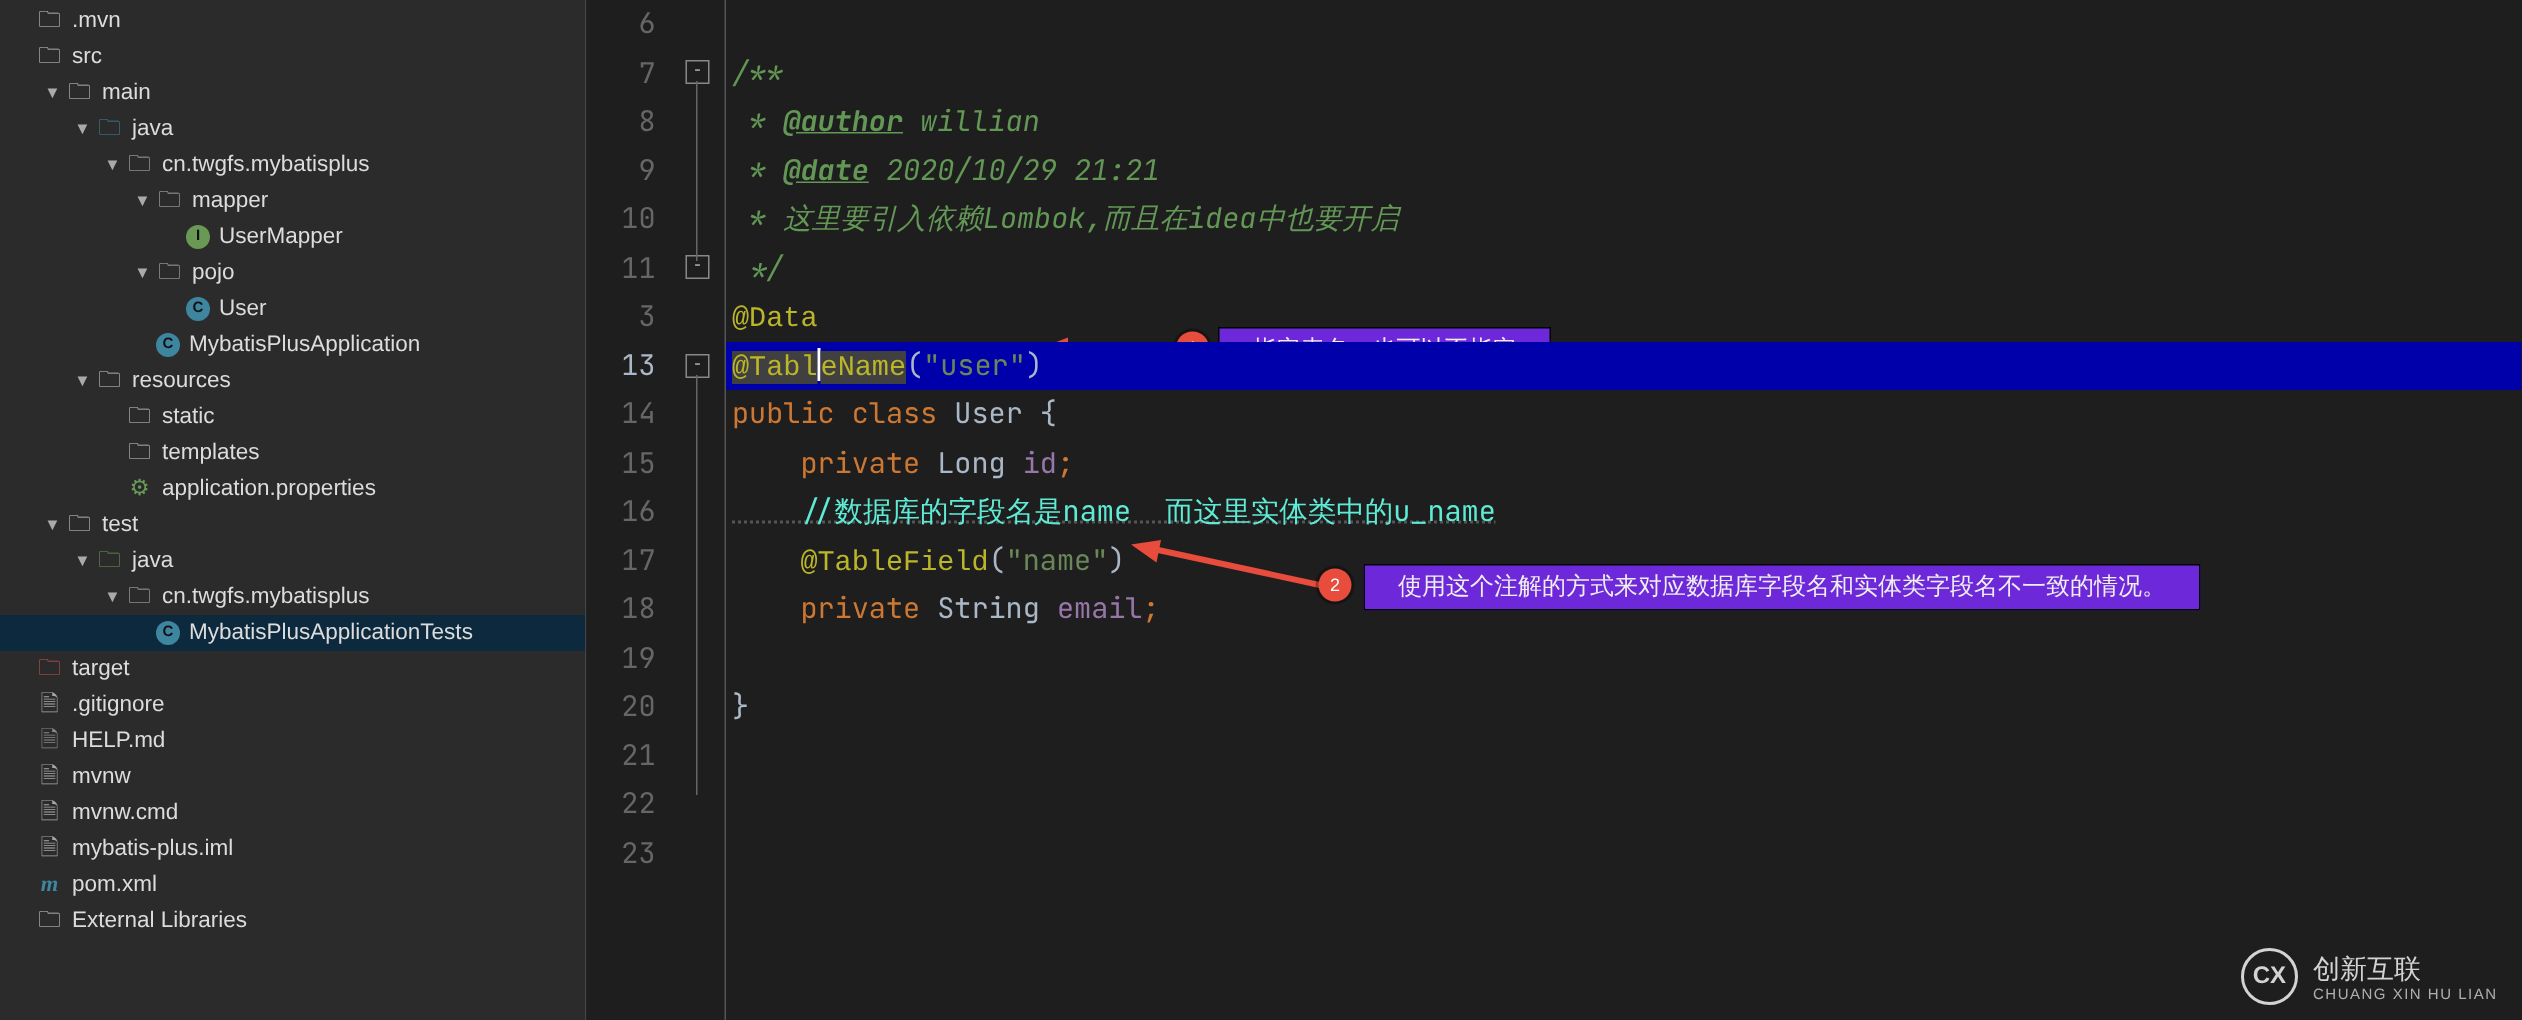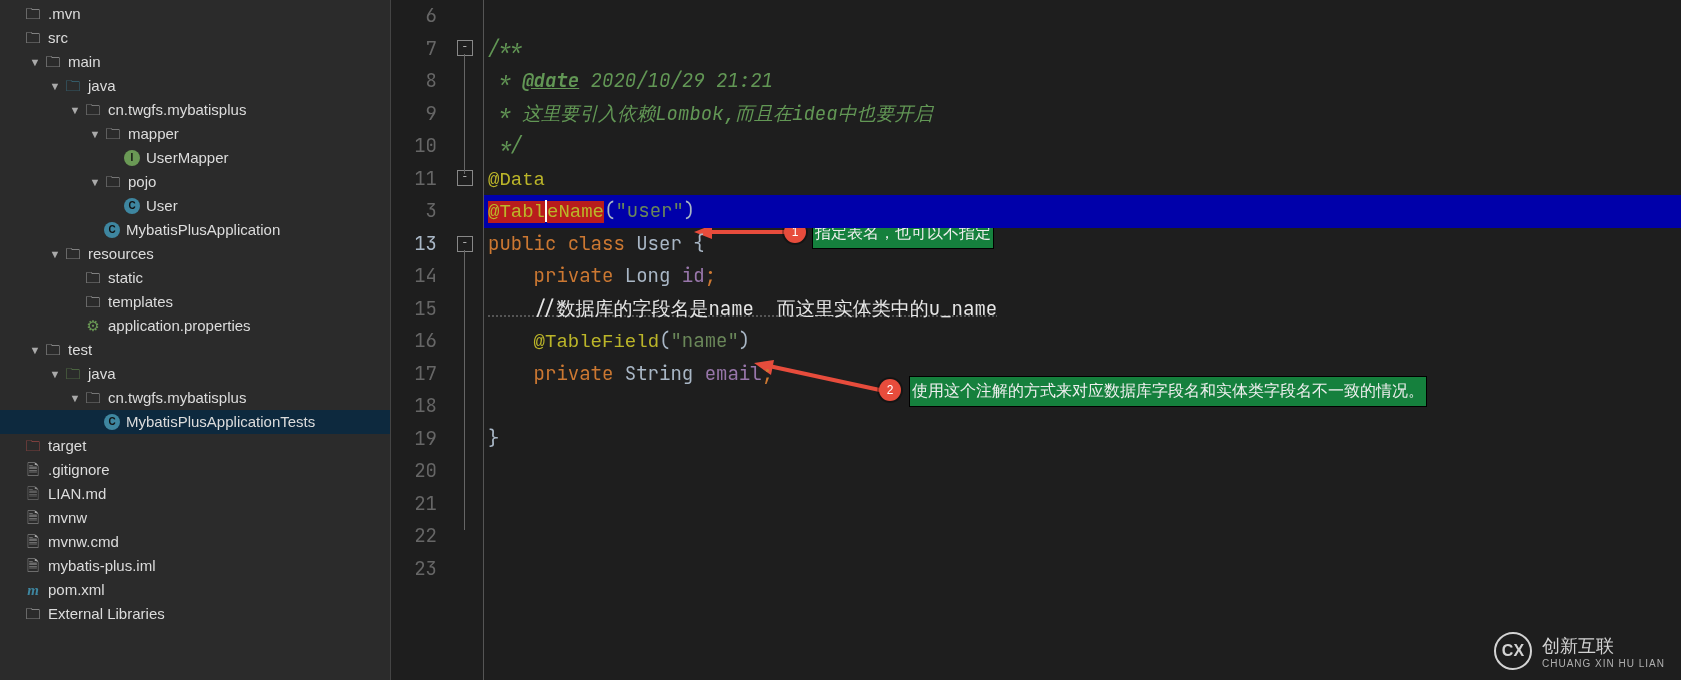--- a/index.html
+++ b/index.html
@@ -133,42 +133,42 @@
     margin-top:-2px;
   }
   
   .c-comment-it{ color:#629755; font-style:italic;}
   .c-doc-tag { color:#629755; font-style:italic; font-weight:bold; text-decoration:underline;}
   .c-anno    { color:#bbb529;font-family:Liberation Mono, monospace;}
   .c-keyword { color:#cc7832;}
   .c-type    { color:#a9b7c6;}
   .c-ident   { color:#a9b7c6;}
   .c-string  { color:#6a8759;}
-  .c-comment-line{ color:#e5e5e5; text-decoration: underline dotted #555;}
+  .c-comment-line{ color:#5eead4; text-decoration: underline dotted #555;}
   .c-field   { color:#9876aa;}
-  .c-link-hl { background:#b91c1c;}
+  .c-link-hl { background:#404040;}
   
   .anno-layer{
     position:absolute;
     inset:0;
     pointer-events:none;
   }
   .badge-num{
     position:absolute;
     width:22px;height:22px;border-radius:50%;
     background:#e74c3c;color:#fff;font-size:12px;
     display:flex;align-items:center;justify-content:center;
     font-family:sans-serif;
     box-shadow: 0 0 0 2px rgba(0,0,0,.3);
   }
   .callout{
     position:absolute;
-    background:#15803d;
+    background:#6d28d9;
     color:#eee;
-    padding:4px 2px;
+    padding:4px 22px;
     font-size:16px;
     font-family:"Microsoft YaHei",sans-serif;
     border:1px solid #000;
   }
   svg.arrow{position:absolute;overflow:visible;}
   svg.arrow line{stroke:#e74c3c;stroke-width:4;}
   svg.arrow polygon{fill:#e74c3c;}
   
   .watermark{
     position:absolute;
@@ -316,21 +316,21 @@
         <div class="tree-row">
           <span class="indent" style="width: 8px;"></span>
           <span class="chev"></span>
           <span class="icon icon-file">🗎</span>
           <span class="label">.gitignore</span>
         </div>
         <div class="tree-row">
           <span class="indent" style="width: 8px;"></span>
           <span class="chev"></span>
           <span class="icon icon-md">🗎</span>
-          <span class="label">LIAN.md</span>
+          <span class="label">HELP.md</span>
         </div>
         <div class="tree-row">
           <span class="indent" style="width: 8px;"></span>
           <span class="chev"></span>
           <span class="icon icon-file">🗎</span>
           <span class="label">mvnw</span>
         </div>
         <div class="tree-row">
           <span class="indent" style="width: 8px;"></span>
           <span class="chev"></span>
@@ -403,20 +403,21 @@
         <svg class="arrow" style="left:270px;top:360px;" width="135" height="44">
           <line x1="135" y1="32" x2="15" y2="6"></line>
           <polygon points="0,3 20,0 17,15"></polygon>
         </svg>
         <div class="badge-num" style="left:395px;top:379px;">2</div>
         <div class="callout" style="left:425px;top:376px;">使用这个注解的方式来对应数据库字段名和实体类字段名不一致的情况。</div>
       </div>
 
     <div class="code-line"></div>
         <div class="code-line"><span class="c-comment-it">/**</span></div>
+        <div class="code-line"><span class="c-comment-it"> * </span><span class="c-doc-tag">@author</span><span class="c-comment-it"> willian</span></div>
         <div class="code-line"><span class="c-comment-it"> * </span><span class="c-doc-tag">@date</span><span class="c-comment-it"> 2020/10/29 21:21</span></div>
         <div class="code-line"><span class="c-comment-it"> * 这里要引入依赖Lombok,而且在idea中也要开启</span></div>
         <div class="code-line"><span class="c-comment-it"> */</span></div>
         <div class="code-line"><span class="c-anno">@Data</span></div>
         <div class="code-line current"><span class="c-anno c-link-hl">@Tabl</span><span class="hl-cursor"></span><span class="c-anno c-link-hl">eName</span><span class="c-ident">(</span><span class="c-string">"user"</span><span class="c-ident">)</span></div>
         <div class="code-line"><span class="c-keyword">public </span><span class="c-keyword">class </span><span class="c-type">User </span><span class="c-ident">{</span></div>
         <div class="code-line"><span class="c-keyword">    private </span><span class="c-type">Long </span><span class="c-field">id</span><span class="c-keyword">;</span></div>
         <div class="code-line"><span class="c-comment-line">    //数据库的字段名是name  而这里实体类中的u_name</span></div>
         <div class="code-line"><span class="c-anno">    @TableField</span><span class="c-ident">(</span><span class="c-string">"name"</span><span class="c-ident">)</span></div>
         <div class="code-line"><span class="c-keyword">    private </span><span class="c-type">String </span><span class="c-field">email</span><span class="c-keyword">;</span></div>

